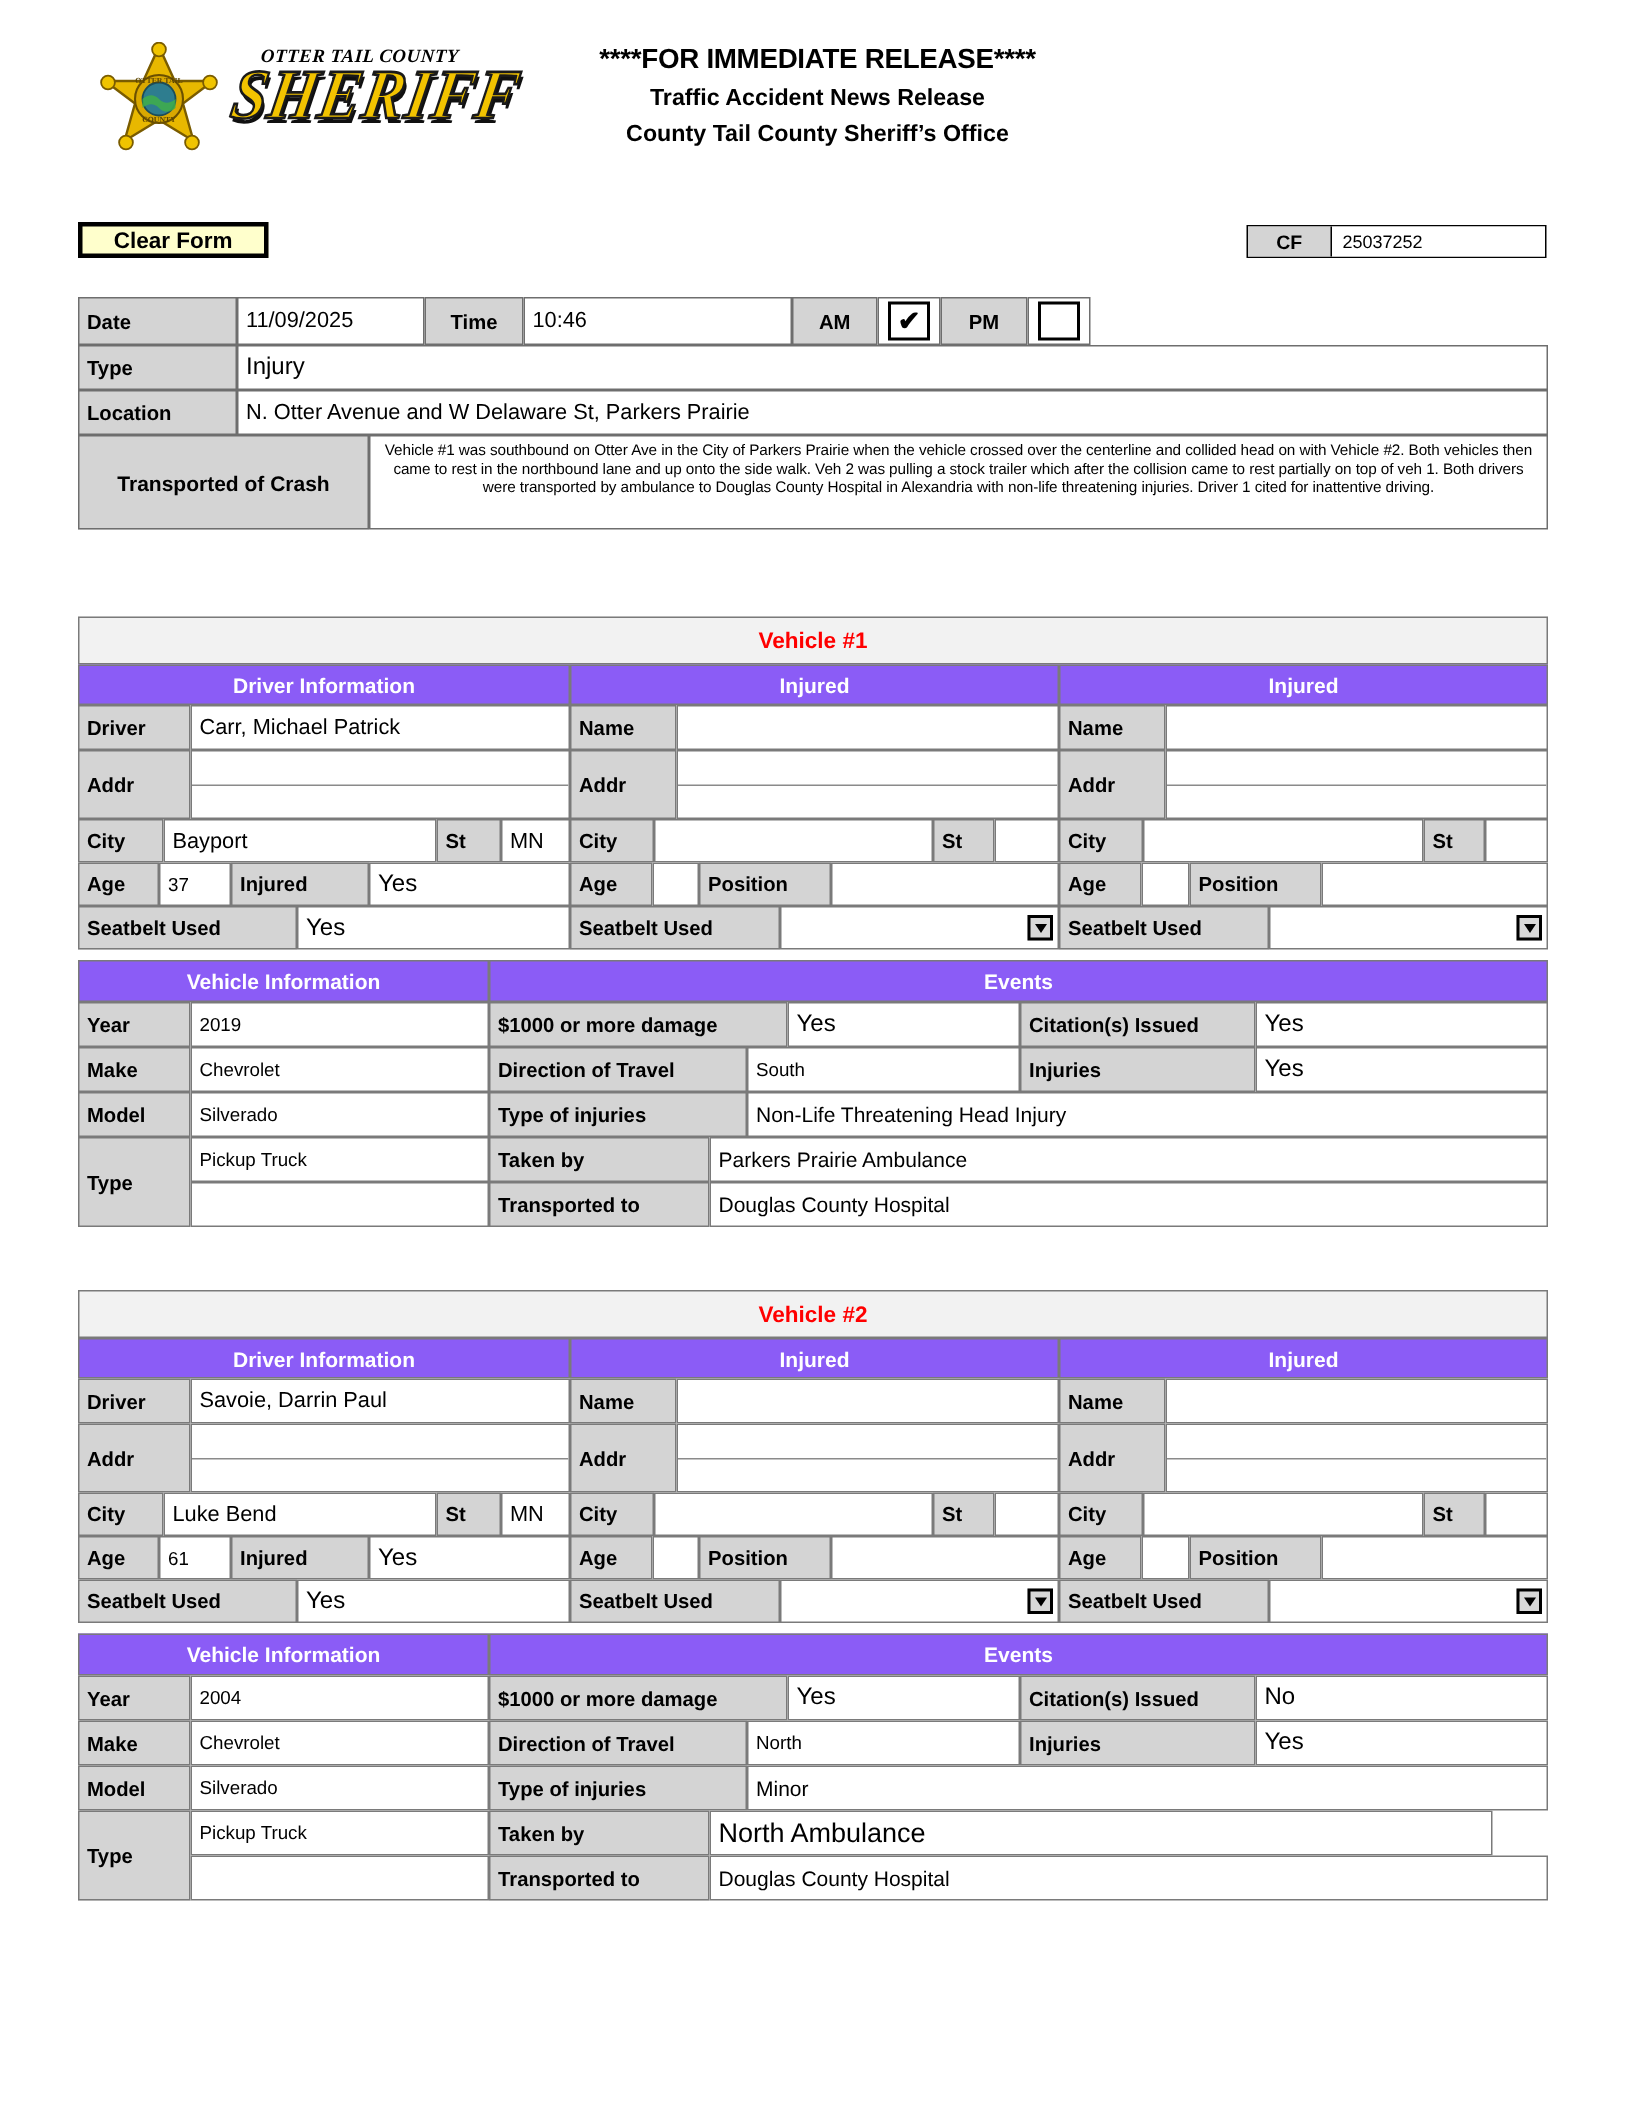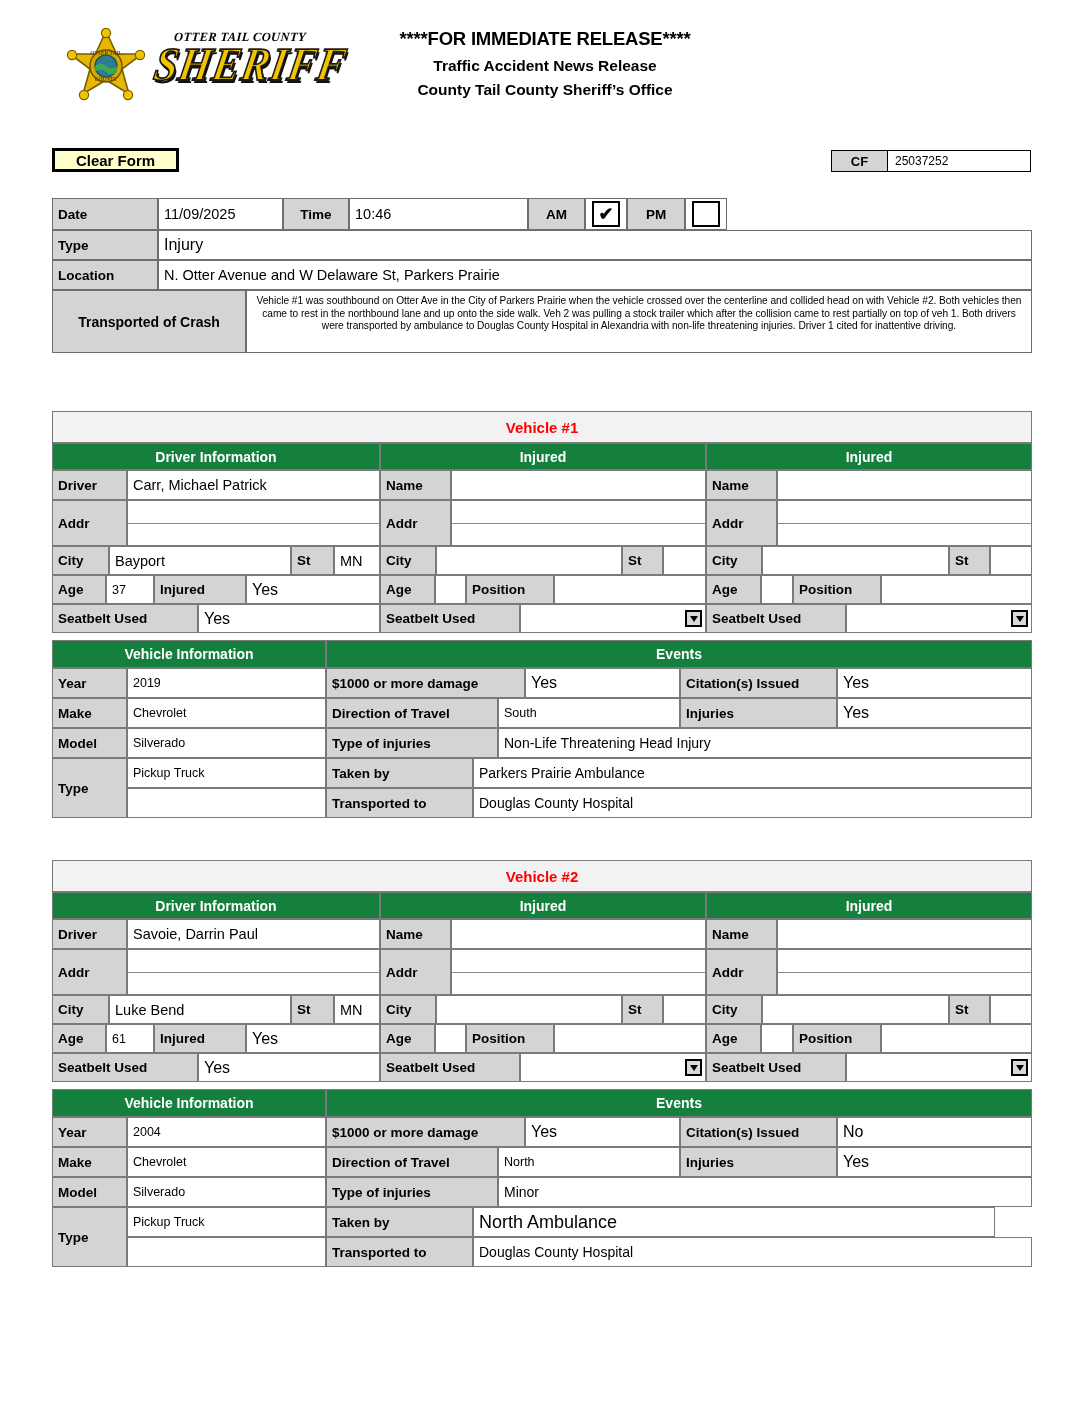--- a/index.html
+++ b/index.html
@@ -148,21 +148,21 @@
     background: #ffffff;
     overflow: hidden;
     white-space: nowrap;
   }
   .lbl {
     background: #d4d4d4;
     font-weight: bold;
     font-size: 13.5px;
   }
   .lbl-dark {
-    background: #15803d;
+    background: #8b5cf6;
     color: #ffffff;
     font-weight: bold;
     font-size: 14px;
     justify-content: center;
   }
   .val {
     background: #ffffff;
     font-size: 14.5px;
     font-weight: normal;
   }

